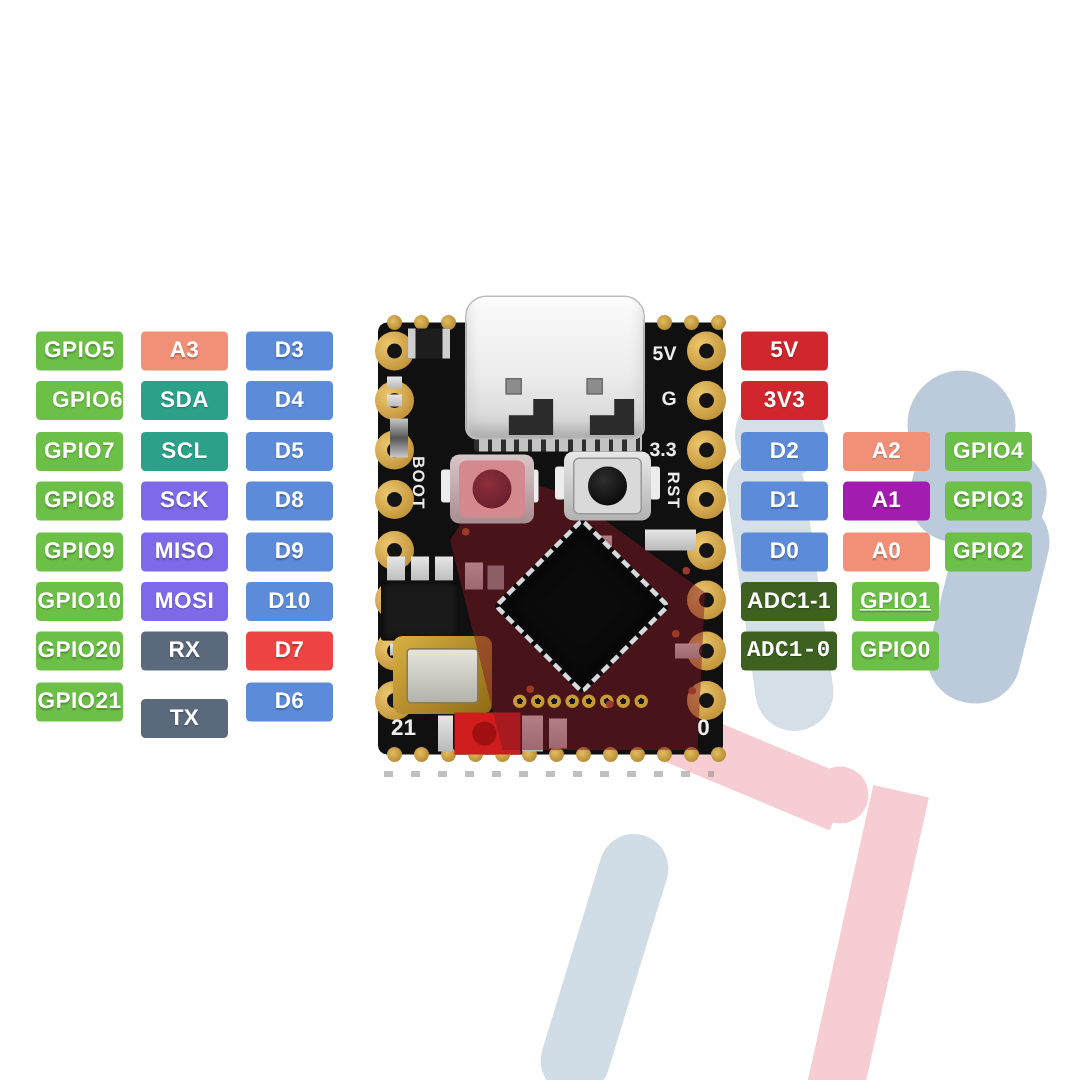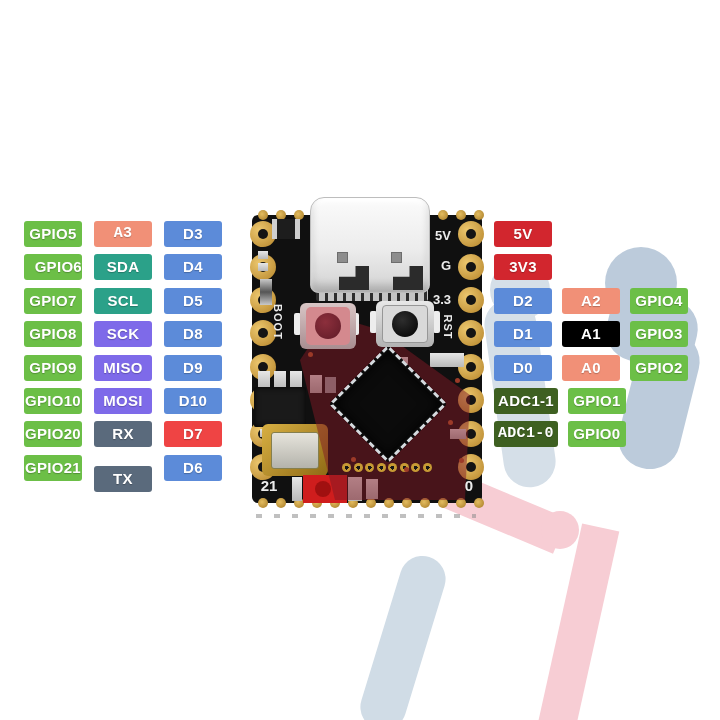--- a/index.html
+++ b/index.html
@@ -219,21 +219,21 @@
     <div class="sk" style="left:179px;top:13px;width:24px;font-size:13px;">5V</div>
     <div class="sk" style="left:186px;top:43px;width:16px;font-size:13px;">G</div>
     <div class="sk" style="left:176px;top:77px;width:28px;font-size:13px;">3.3</div>
     <div class="sk" style="left:4px;top:262px;width:26px;font-size:15px;">21</div>
     <div class="sk" style="left:204px;top:262px;width:26px;font-size:15px;">0</div>
   </div>
 
   <div class="pin-col left" id="left-pins" style="left:24px;top:221px;">
       <div class="pin-row">
         <div class="badge" style="background: rgb(108, 191, 71);">GPIO5</div>
-        <div class="badge" style="background: rgb(241, 144, 119); font-family: Liberation Mono, monospace;">A3</div>
+        <div class="badge" style="background: rgb(241, 144, 119);">A3</div>
         <div class="badge" style="background: rgb(92, 139, 217);">D3</div>
       </div>
       <div class="pin-row">
         <div class="badge" style="background: rgb(108, 191, 71); text-align: right;">GPIO6</div>
         <div class="badge" style="background: rgb(43, 161, 137);">SDA</div>
         <div class="badge" style="background: rgb(92, 139, 217);">D4</div>
       </div>
       <div class="pin-row">
         <div class="badge" style="background: rgb(108, 191, 71);">GPIO7</div>
         <div class="badge" style="background: rgb(43, 161, 137);">SCL</div>
@@ -272,31 +272,31 @@
       <div class="pin-row right">
         <div class="badge" style="background: rgb(210, 38, 46);">3V3</div>
       </div>
       <div class="pin-row right">
         <div class="badge" style="background: rgb(92, 139, 217);">D2</div>
         <div class="badge" style="background: rgb(241, 144, 119);">A2</div>
         <div class="badge" style="background: rgb(108, 191, 71);">GPIO4</div>
       </div>
       <div class="pin-row right">
         <div class="badge" style="background: rgb(92, 139, 217);">D1</div>
-        <div class="badge" style="background: #000000;">A1</div>
+        <div class="badge" style="background: #a21caf;">A1</div>
         <div class="badge" style="background: rgb(108, 191, 71);">GPIO3</div>
       </div>
       <div class="pin-row right">
         <div class="badge" style="background: rgb(92, 139, 217);">D0</div>
         <div class="badge" style="background: rgb(241, 144, 119);">A0</div>
         <div class="badge" style="background: rgb(108, 191, 71);">GPIO2</div>
       </div>
       <div class="pin-row right">
         <div class="badge" style="background: rgb(62, 96, 33);">ADC1-1</div>
-        <div class="badge" style="background: rgb(108, 191, 71);">GPIO1</div>
+        <div class="badge" style="background: rgb(108, 191, 71); text-decoration: underline;">GPIO1</div>
       </div>
       <div class="pin-row right">
         <div class="badge" style="background: rgb(62, 96, 33); font-family: Liberation Mono, monospace;">ADC1-0</div>
         <div class="badge" style="background: rgb(108, 191, 71);">GPIO0</div>
       </div>
     </div>
 
 </div>
 
 </body></html>

